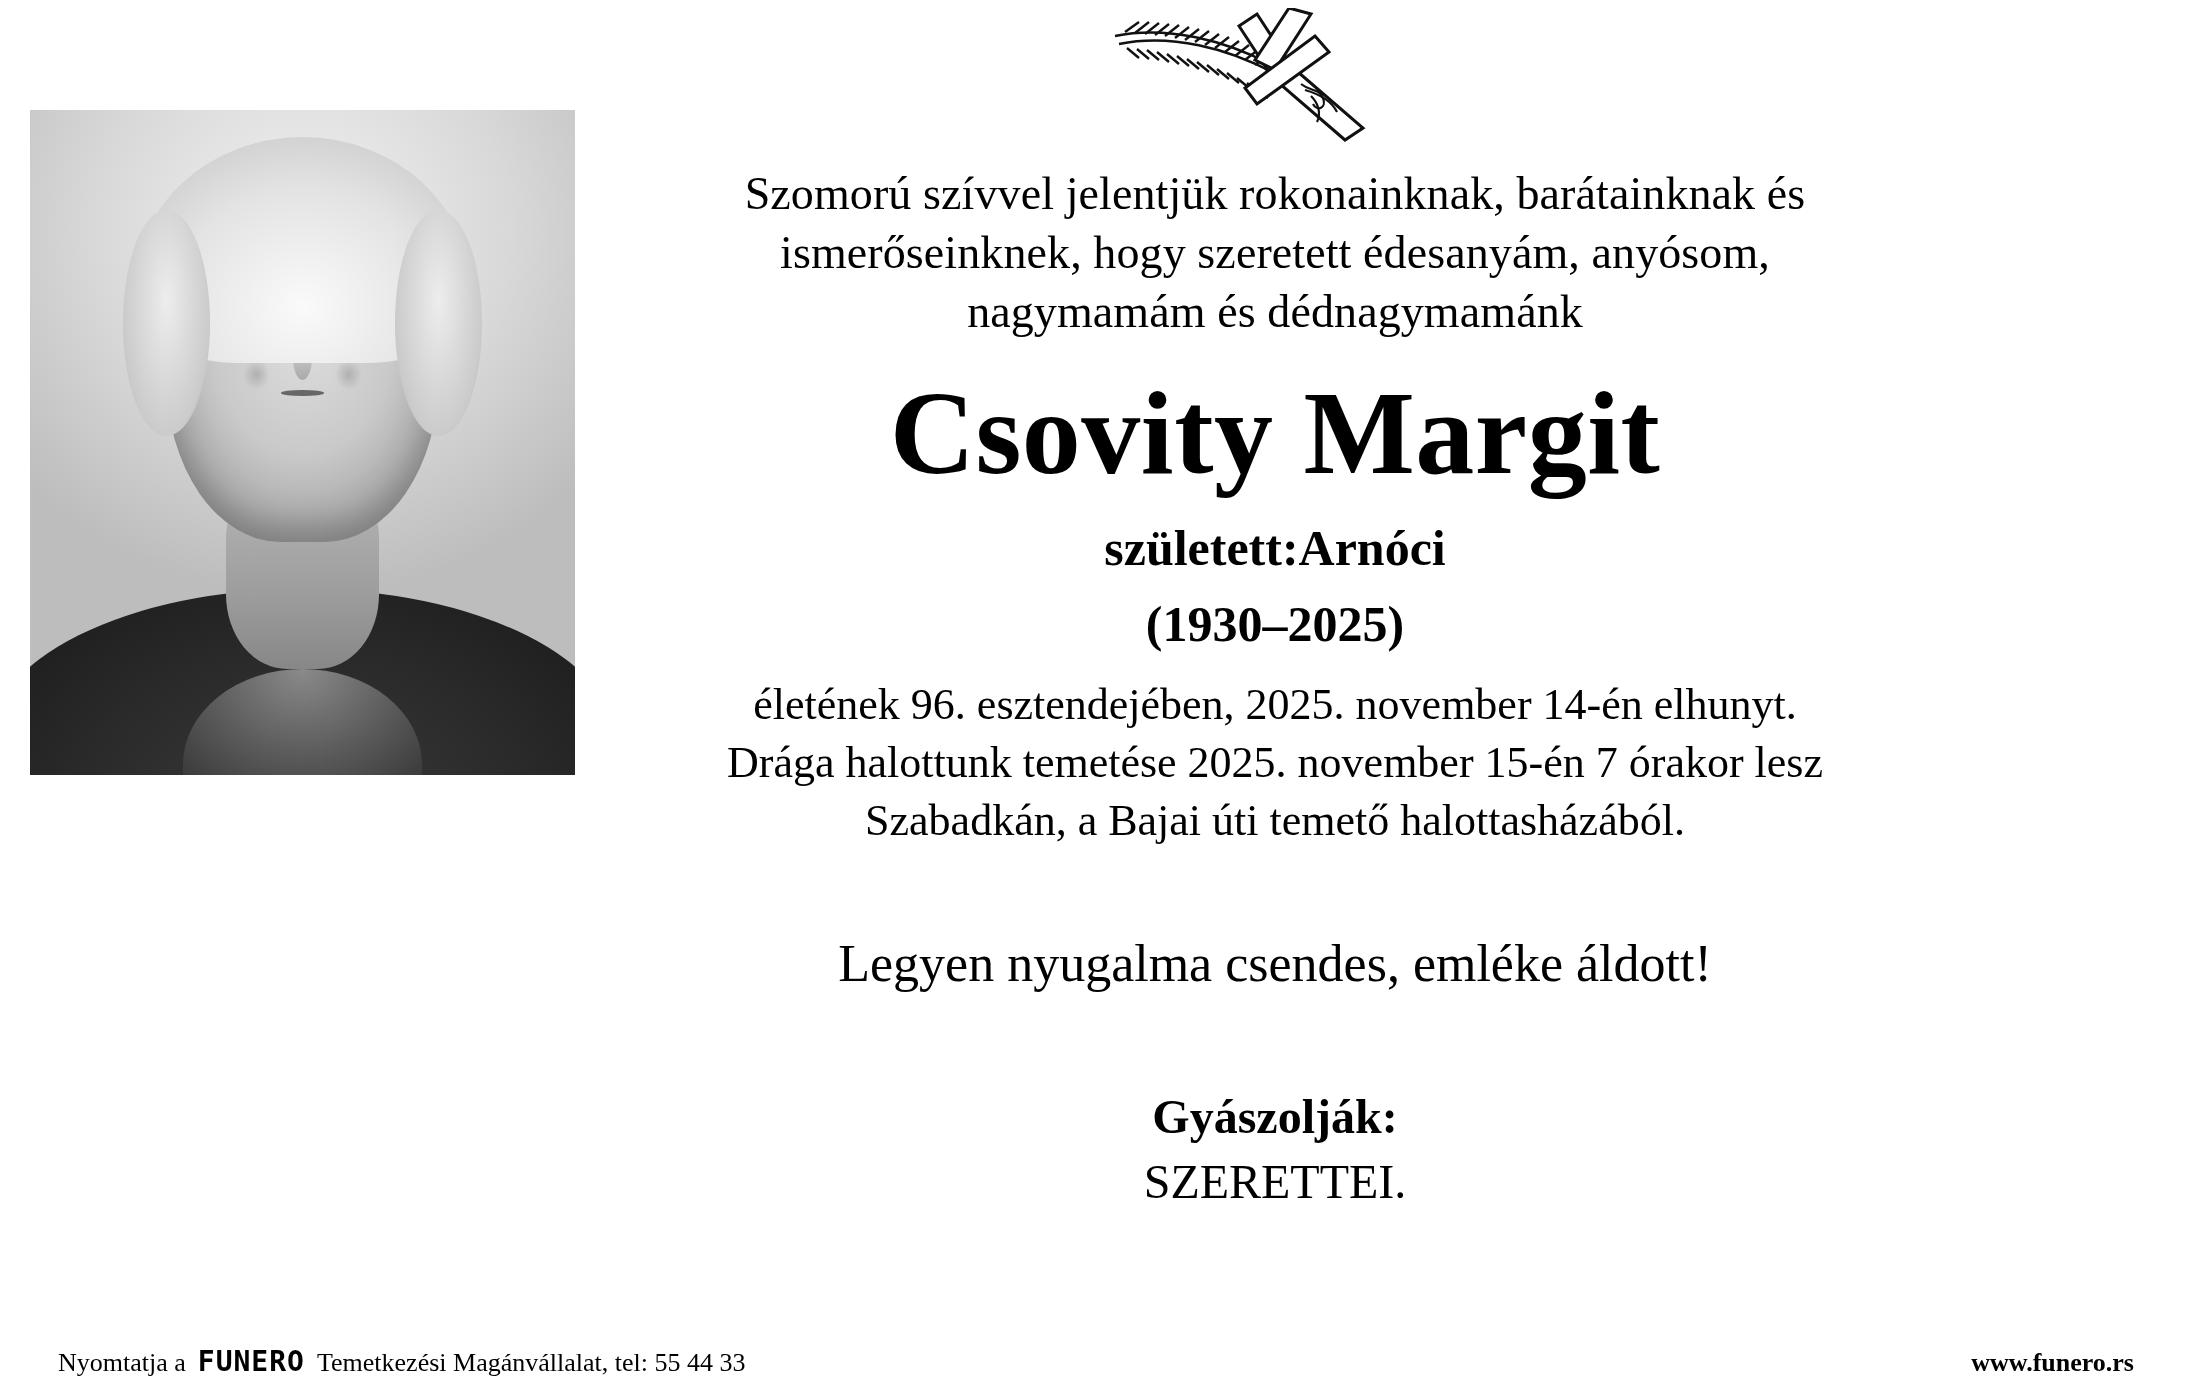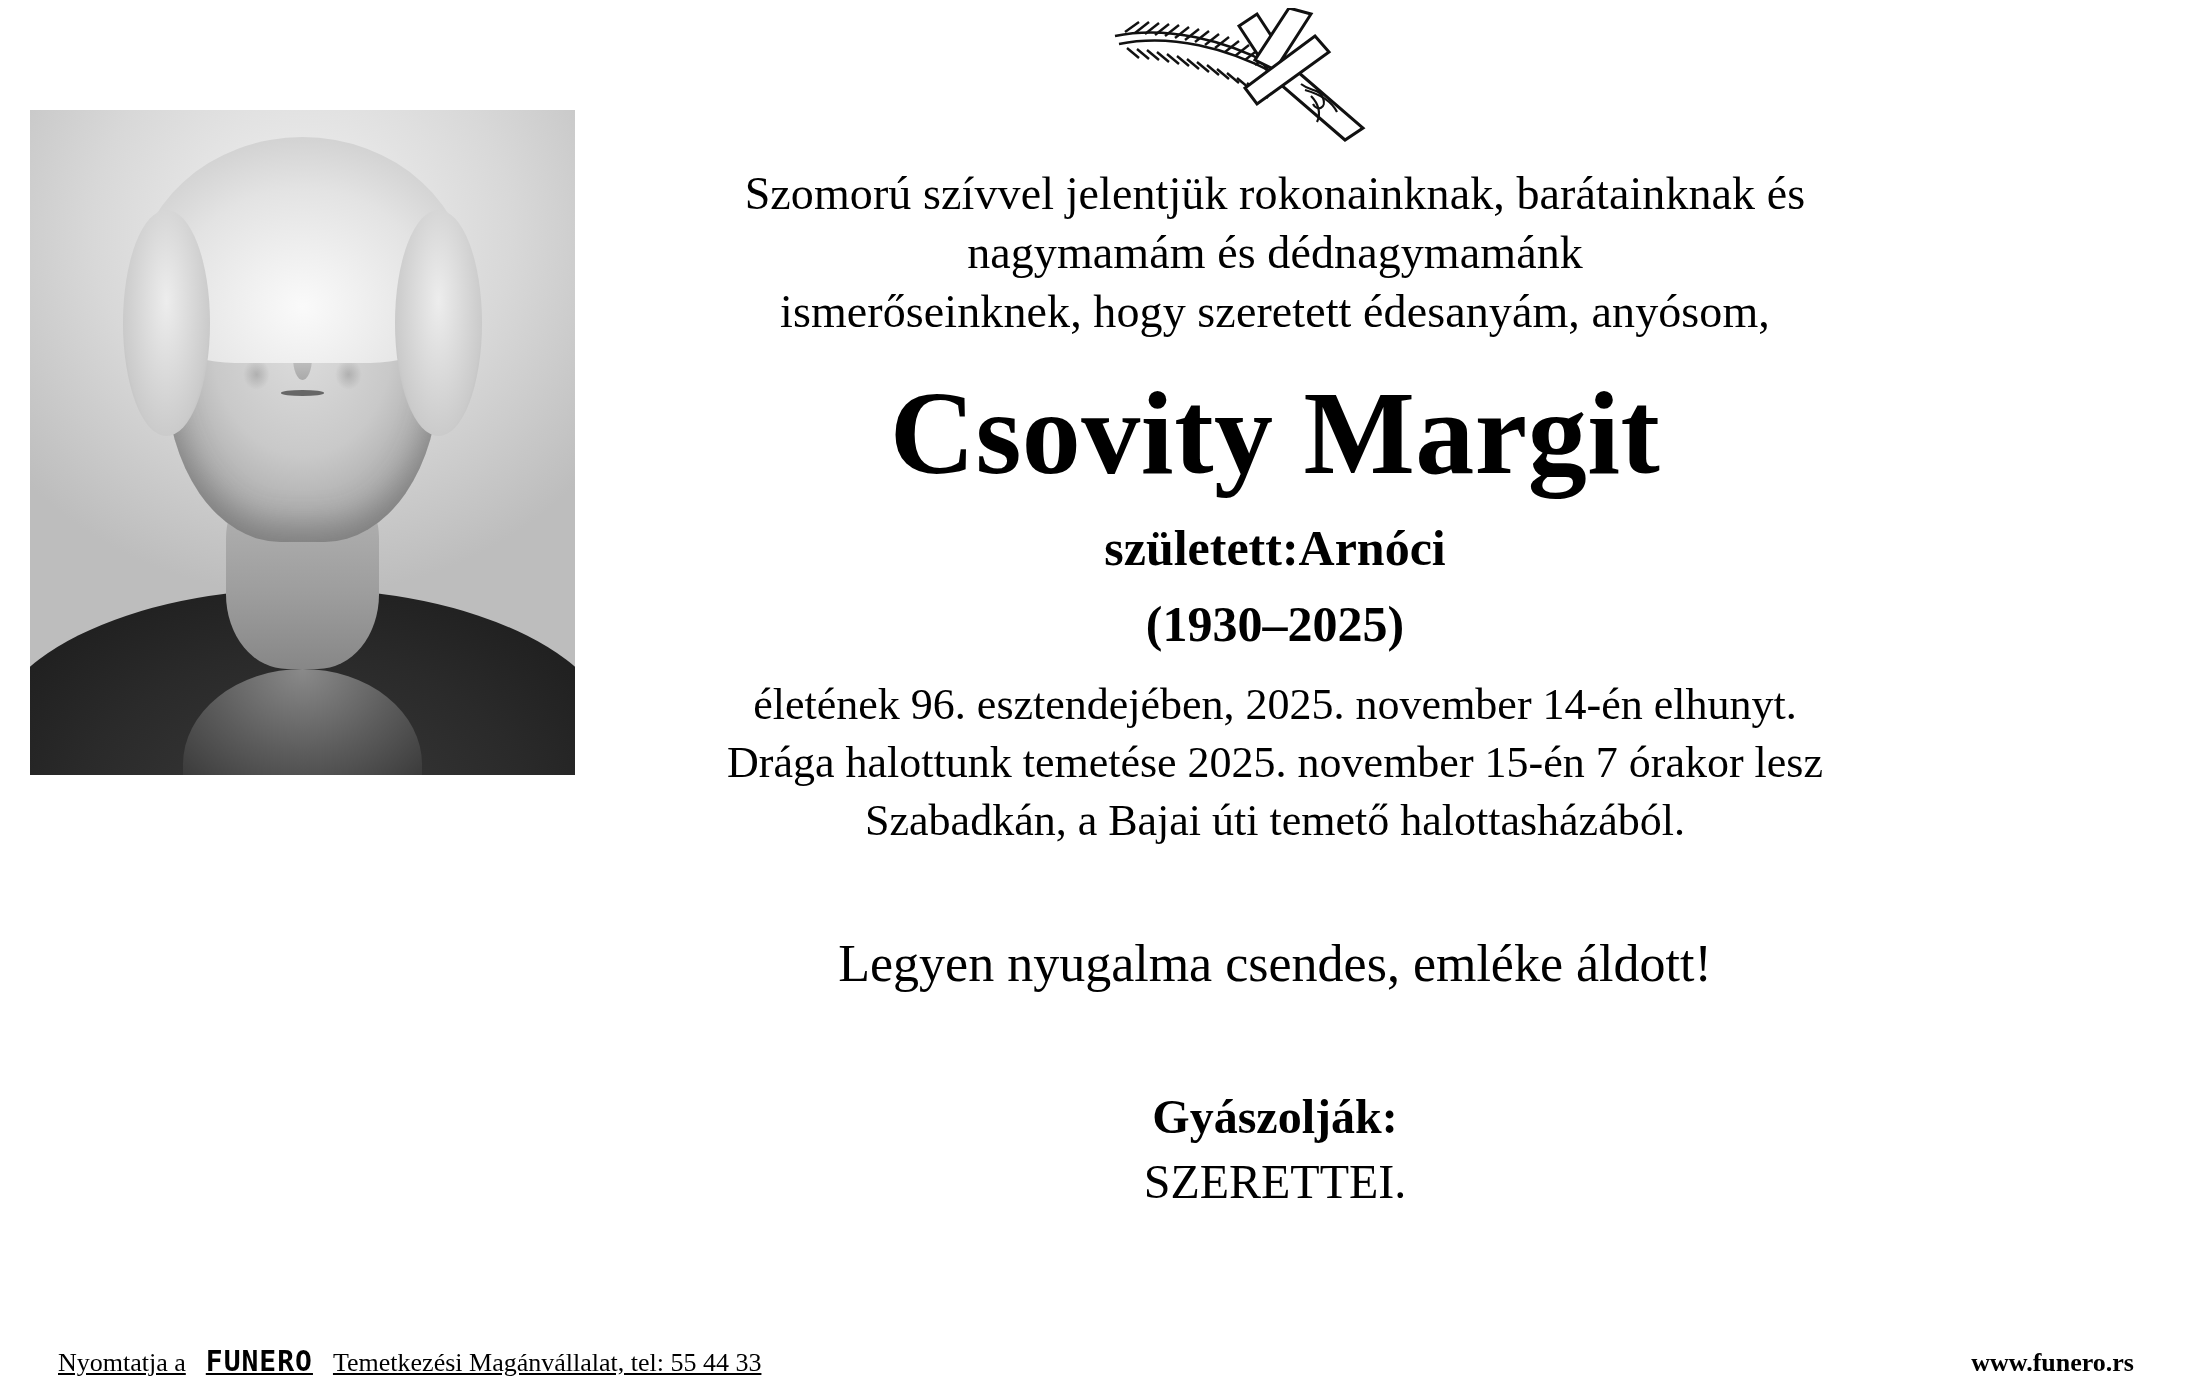--- a/index.html
+++ b/index.html
@@ -239,23 +239,22 @@
     bottom: 14px;
     width: 2192px;
     height: 40px;
   }
   .footer-left {
     position: absolute;
     left: 58px;
     bottom: 0;
     display: flex;
     align-items: baseline;
-    gap: 20px;
+    gap: 12px;
     font-size: 26px;
-    text-decoration: underline;
   }
   .brand {
     font-family: "DejaVu Sans Mono", monospace;
     font-weight: bold;
     font-size: 28px;
     letter-spacing: 1px;
   }
   .footer-right {
     position: absolute;
     right: 58px;
@@ -342,22 +341,22 @@
         <path d="M196 76 C 206 84, 214 80, 218 90 C 222 100, 212 104, 208 96"></path>
         <path d="M200 82 C 214 86, 226 92, 232 104"></path>
         <path d="M206 88 C 214 96, 216 106, 212 114"></path>
       </g>
     </svg>
   </div>
 
   <div class="text-col">
     <div class="intro">
       <div>Szomorú szívvel jelentjük rokonainknak, barátainknak és</div>
+      <div>ismerőseinknek, hogy szeretett édesanyám, anyósom,</div>
       <div>nagymamám és dédnagymamánk</div>
-      <div>ismerőseinknek, hogy szeretett édesanyám, anyósom,</div>
     </div>
 
     <div class="name">Csovity Margit</div>
     <div class="maiden">született:Arnóci</div>
     <div class="years">(1930–2025)</div>
 
     <div class="details">
       <div>életének 96. esztendejében, 2025. november 14-én elhunyt.</div>
       <div>Drága halottunk temetése 2025. november 15-én 7 órakor lesz</div>
       <div>Szabadkán, a Bajai úti temető halottasházából.</div>

